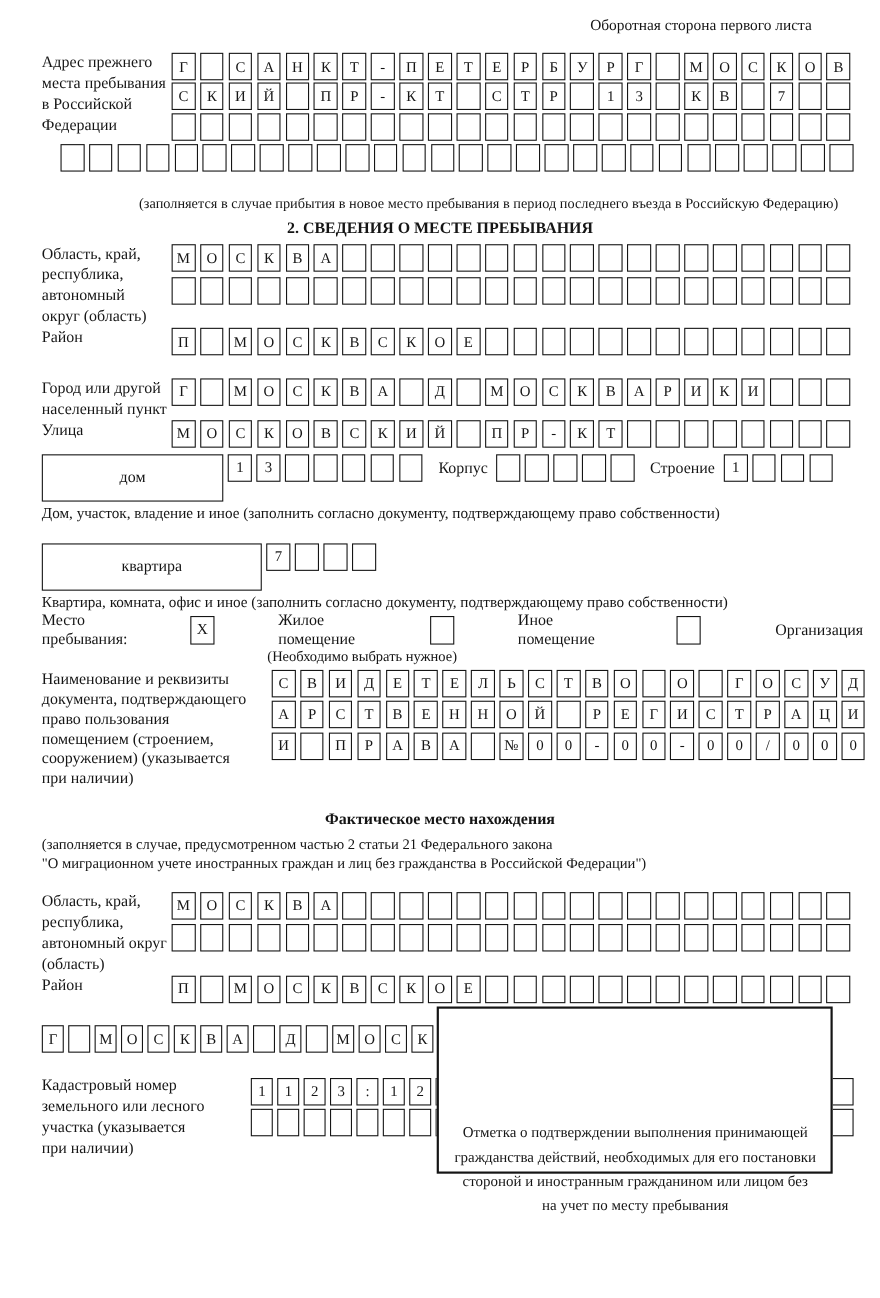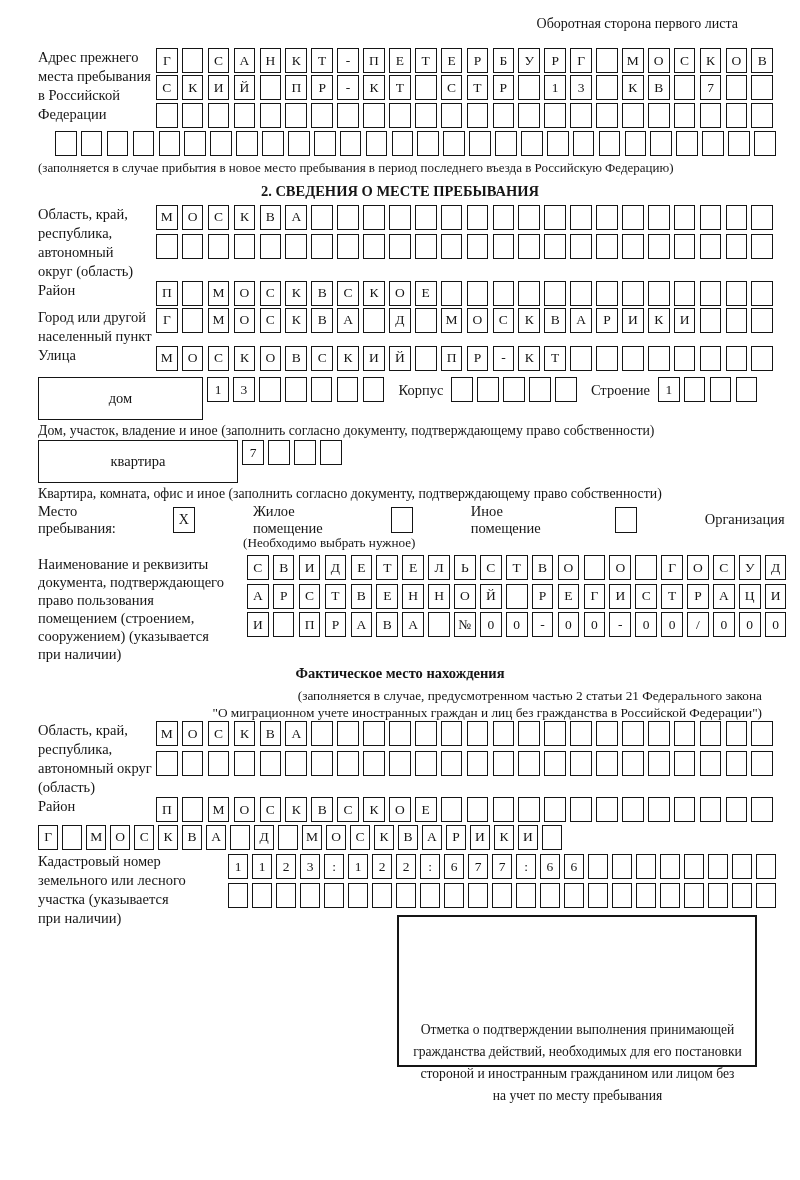--- a/index.html
+++ b/index.html
@@ -24,26 +24,26 @@
   .cells { display:flex; margin-bottom:2.4px; }
   .cell {
     width:21.6px; height:25px; flex:0 0 21.6px;
     border:1.6px solid #151515; margin-right:4.3px;
     display:flex; align-items:center; justify-content:center;
     font-size:13.5px;
   }
   .cells.tight .cell { width:20.4px; flex-basis:20.4px; margin-right:3.6px; }
 
   .full-row { margin-left:17px; margin-top:1px; }
-  .center-note { text-align:left; font-size:13px; line-height:17px; margin:2px 0 0 0; }
+  .center-note { text-align:right; font-size:13px; line-height:17px; margin:20px 0 0 0; }
   .sec-title { text-align:center; font-weight:bold; font-size:14.5px; line-height:20px; margin:5px 0 4px 0; }
   .gap2 { height:2px; }
   .mt14 { margin-top:14px; }
   .mt4 { margin-top:4px; }
-  .mt2 { margin-top:0; }
+  .mt2 { margin-top:18px; }
 
   .named-box {
     border:1.6px solid #151515; height:43px;
     display:flex; align-items:center; justify-content:center;
     font-size:14.5px; margin-right:4.3px;
   }
   .named-box.dom { width:165px; flex:0 0 165px; }
   .named-box.kv  { width:200px; flex:0 0 200px; }
   .inline-label { font-size:14.5px; line-height:27px; margin:0 8px 0 10px; }
   .plain-note { font-size:13.8px; line-height:19px; margin-top:1px; }
@@ -54,21 +54,21 @@
     width:22px; height:26px; flex:0 0 22px;
     border:1.6px solid #151515; margin:0 10px 0 9px;
     display:flex; align-items:center; justify-content:center; font-size:14px;
   }
   .opt-box.b2 { margin-left:20px; }
   .opt-box.b3 { margin-left:26px; margin-right:20px; }
   .choose-note { font-size:13.2px; margin:1px 0 0 205px; line-height:17px; }
 
   .doc-rows .cells { margin-bottom:3.5px; }
 
-  .fact-note { text-align:right; font-size:13.3px; line-height:17px; }
+  .fact-note { text-align:left; font-size:13.3px; line-height:17px; }
 
   .cad-rows { margin-top:2px; }
   .cad-rows .cells { margin-bottom:3.5px; }
 
   .stamp-box {
     position:absolute; left:397px; top:915px;
     width:360px; height:152px;
     border:2px solid #151515; background:#fff;
   }
   .stamp-caption {

